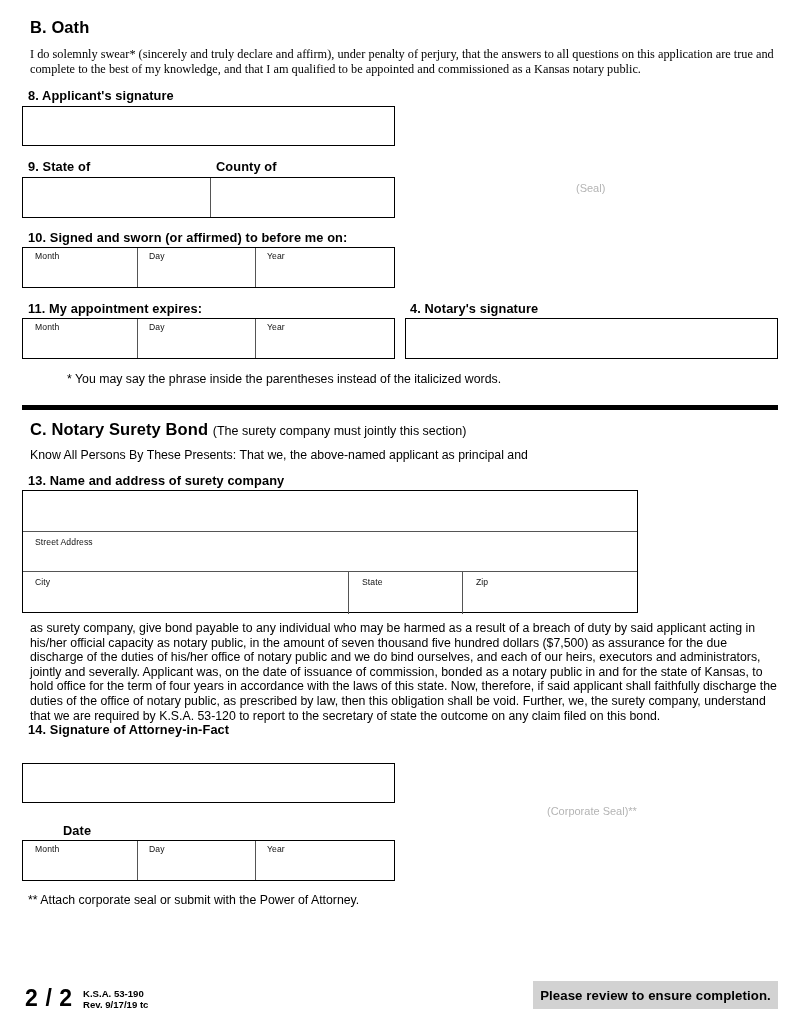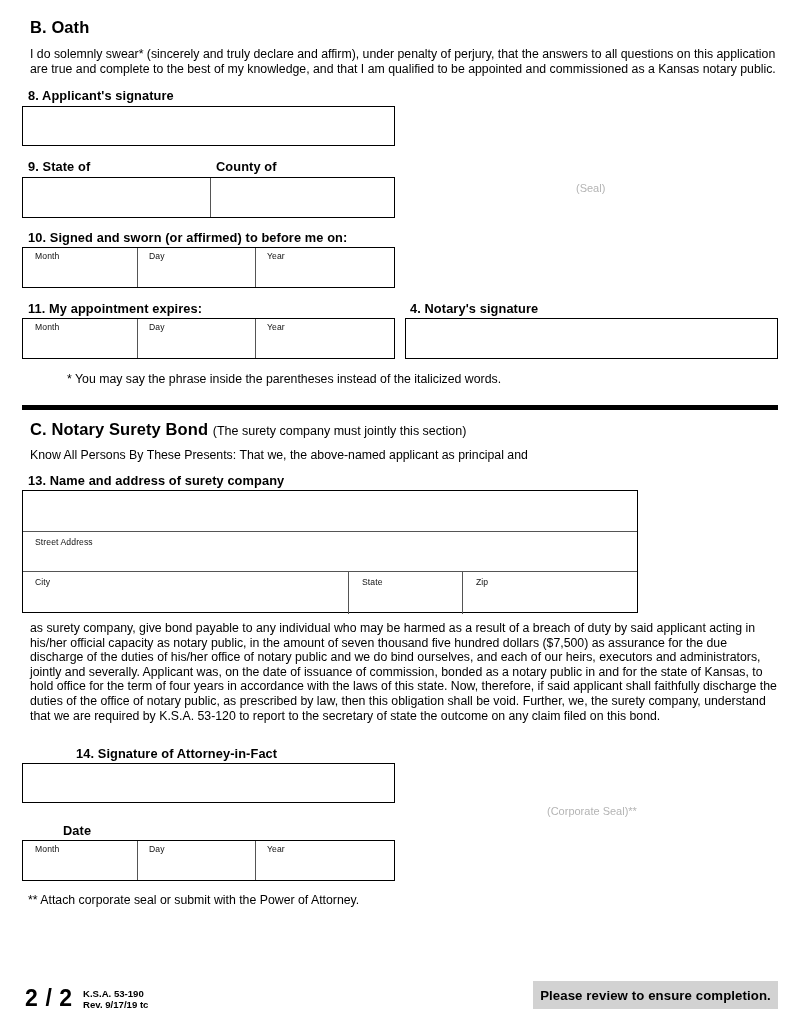--- a/index.html
+++ b/index.html
@@ -125,21 +125,21 @@
 </style>
 </head>
 <body>
 
 <div class="page">
 
   <div class="sec-head" style="left:30px; top:18px;text-align:center;">
     <span>B. Oath</span>
   </div>
 
-  <div class="body-text" style="left:30px; top:47px; width:748px;">I do solemnly swear* (sincerely and truly declare and affirm), under penalty of perjury, that the answers to all questions on this application are true and complete to the best of my knowledge, and that I am qualified to be appointed and commissioned as a Kansas notary public.</div>
+  <div class="body-text" style="left:30px; top:47px; width:748px;font-family:Liberation Serif, serif;">I do solemnly swear* (sincerely and truly declare and affirm), under penalty of perjury, that the answers to all questions on this application are true and complete to the best of my knowledge, and that I am qualified to be appointed and commissioned as a Kansas notary public.</div>
 
   <div class="item-label" style="left:28px; top:88px;">8.  Applicant's signature</div>
   <div class="fbox" style="left:22px; top:106px; width:373px; height:40px;"></div>
 
   <div class="item-label" style="left:28px; top:159px;">9.  State of</div>
   <div class="item-label" style="left:216px; top:159px;">County of</div>
   <div class="fbox" style="left:22px; top:177px; width:373px; height:41px;">
     <div class="vline" style="left:187px; top:0; height:100%;"></div>
   </div>
 
@@ -185,21 +185,21 @@
     <div class="vline" style="left:325px; top:80px; height:43px;"></div>
     <div class="vline" style="left:439px; top:80px; height:43px;"></div>
   </div>
   <div class="cap" style="left:27px; top:537px;">Street Address</div>
   <div class="cap" style="left:27px; top:577px;">City</div>
   <div class="cap" style="left:354px; top:577px;">State</div>
   <div class="cap" style="left:468px; top:577px;">Zip</div>
 
   <div class="body-text" style="left:30px; top:621px; width:748px;">as surety company, give bond payable to any individual who may be harmed as a result of a breach of duty by said applicant acting in his/her official capacity as notary public, in the amount of seven thousand five hundred dollars ($7,500) as assurance for the due discharge of the duties of his/her office of notary public and we do bind ourselves, and each of our heirs, executors and administrators, jointly and severally.  Applicant was, on the date of issuance of commission, bonded as a notary public in and for the state of Kansas, to hold office for the term of four years in accordance with the laws of this state.  Now, therefore, if said applicant shall faithfully discharge the duties of the office of notary public, as prescribed by law, then this obligation shall be void. Further, we, the surety company, understand that we are required by K.S.A. 53-120 to report to the secretary of state the outcome on any claim filed on this bond.</div>
 
-  <div class="item-label" style="left:28px; top:746px;margin-left:48px;">14.  Signature of Attorney-in-Fact</div>
+  <div class="item-label" style="left:28px; top:722px;">14.  Signature of Attorney-in-Fact</div>
   <div class="fbox" style="left:22px; top:763px; width:373px; height:40px;"></div>
 
   <div class="seal-text" style="left:547px; top:805px;">(Corporate Seal)**</div>
 
   <div class="item-label" style="left:28px; top:823px;padding-left:35px;">Date</div>
   <div class="fbox" style="left:22px; top:840px; width:373px; height:41px;">
     <div class="vline" style="left:114px; top:0; height:100%;"></div>
     <div class="vline" style="left:232px; top:0; height:100%;"></div>
   </div>
   <div class="cap" style="left:27px; top:844px;">Month</div>

